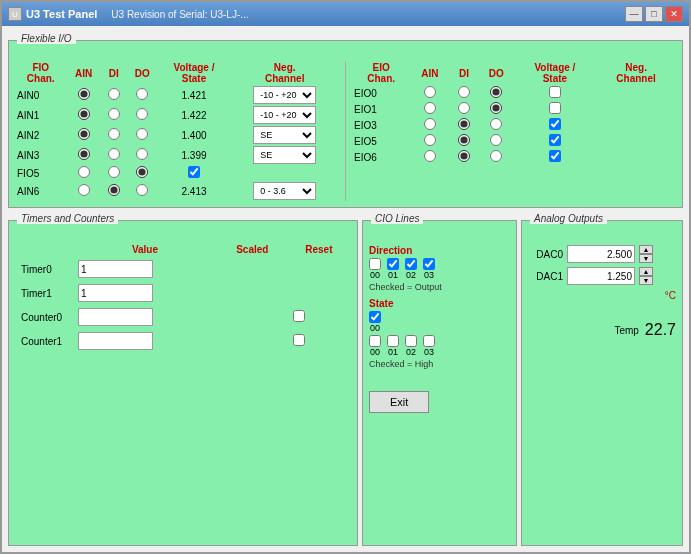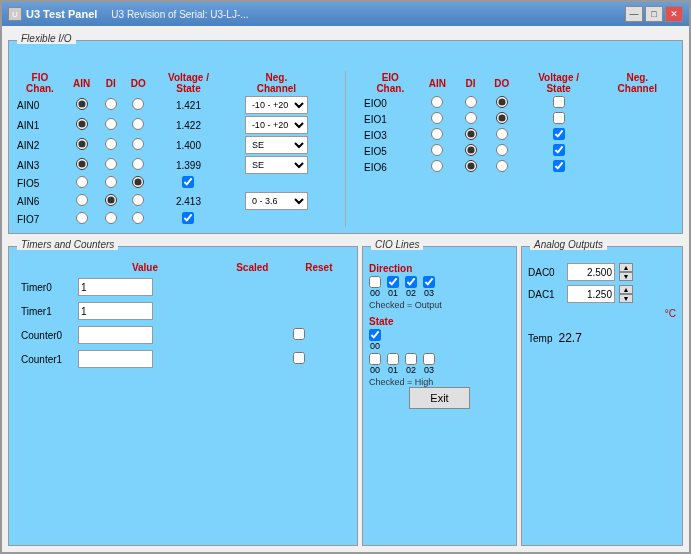--- a/index.html
+++ b/index.html
@@ -56,23 +56,23 @@
     .title-btn.close { background: #e05050; color: white; }
     .content {
       padding: 6px;
       display: flex;
       flex-direction: column;
       flex: 1;
       gap: 4px;
     }
     .group-box {
       border: 1px solid #999;
-      padding: 12px 6px 6px;
+      padding: 20px 6px 6px;
       position: relative;
-      background: #7dd3fc;
+      background: #86efac;
     }
     .group-label {
       position: absolute;
       top: -8px;
       left: 8px;
       background: #f0f0f0;
       padding: 0 4px;
       font-size: 10px;
       font-style: italic;
       color: #333;
@@ -183,23 +183,23 @@
     .exit-btn {
       background: #e0e0e0;
       border: 1px solid #888;
       padding: 4px 20px;
       font-size: 11px;
       cursor: pointer;
     }
     .cio-label { color: #cc0000; font-size: 10px; font-weight: bold; margin-bottom: 2px; }
     .cio-note { font-size: 9px; color: #333; margin-top: 2px; }
     .dac-row { display: flex; align-items: center; gap: 4px; margin-bottom: 4px; }
-    .dac-label { font-size: 10px; width: 35px; }
+    .dac-label { font-size: 10px; width: 35px; text-align: right; }
     .dac-input {
-      width: 48px;
+      width: 68px;
       height: 18px;
       border: 1px solid #999;
       background: white;
       font-size: 10px;
       padding: 0 2px;
       text-align: right;
     }
     .spinner-btns {
       display: flex;
       flex-direction: column;
@@ -207,28 +207,27 @@
     .spin-btn {
       width: 14px;
       height: 9px;
       background: #e0e0e0;
       border: 1px solid #888;
       font-size: 7px;
       cursor: pointer;
       display: flex; align-items: center; justify-content: center;
       line-height: 1;
     }
-    .temp-row { display: flex; align-items: center; gap: 6px; margin-top: 12px; }
+    .temp-row { display: flex; align-items: center; gap: 6px; margin-top: 20px; justify-content: flex-end; }
     .temp-label { font-size: 10px; }
     .temp-unit { font-size: 10px; color: #cc0000; }
-    .temp-val { font-size: 12px; }
+    .temp-val { font-size: 16px; }
     .fio-split {
       display: flex;
-      gap: 12px;
-      margin-top: 18px;
+      gap: 2px;
     }
     .fio-left { flex: 1; }
     .fio-right { flex: 1; }
     .th-red { color: #cc0000; font-size: 10px; font-weight: bold; text-align: center; }
   </style>
 </head>
 <body>
 
 <div class="window">
 
@@ -324,28 +323,20 @@
                 <td class="chan-label">AIN6</td>
                 <td><input type="radio" name="fio6" class="radio-inp" style=""></td>
                 <td><input type="radio" name="fio6" class="radio-inp" checked="" style=""></td>
                 <td><input type="radio" name="fio6" class="radio-inp" style=""></td>
                 <td class="value-text">2.413</td>
                 <td><select class="volt-select">
                   <option>-10 - +20</option><option>SE</option><option selected="">0 - 3.6</option>
                 </select></td>
               </tr>
 
-              <tr>
-                <td class="chan-label">FIO7</td>
-                <td><input type="radio" name="fio7" class="radio-inp" style=""></td>
-                <td><input type="radio" name="fio7" class="radio-inp" style=""></td>
-                <td><input type="radio" name="fio7" class="radio-inp" style=""></td>
-                <td><input type="checkbox" class="check-inp" checked="" style=""></td>
-                <td></td>
-              </tr>
             </tbody>
           </table>
         </div>
 
         <div class="divider-v"></div>
 
         <div class="fio-right">
           <table class="fio-table">
             <thead>
               <tr>
@@ -492,21 +483,21 @@
               <span>02</span>
             </div>
             <div style="display:flex;flex-direction:column;align-items:center;font-size:9px;">
               <input type="checkbox" class="check-inp" style="">
               <span>03</span>
             </div>
           </div>
           <div class="cio-note">Checked = High</div>
         </div>
 
-        <div style="margin-top:0; display:flex; justify-content:center;">
+        <div style="margin-top:22px; display:flex; ">
           <button class="exit-btn">Exit</button>
         </div>
       </div>
 
       <div class="group-box" style="margin-top:8px; flex:1;">
         <span class="group-label">Analog Outputs</span>
         <div style="padding-top:4px;">
           <div class="dac-row">
             <span class="dac-label">DAC0</span>
             <input type="text" class="dac-input" value="2.500" style="">

